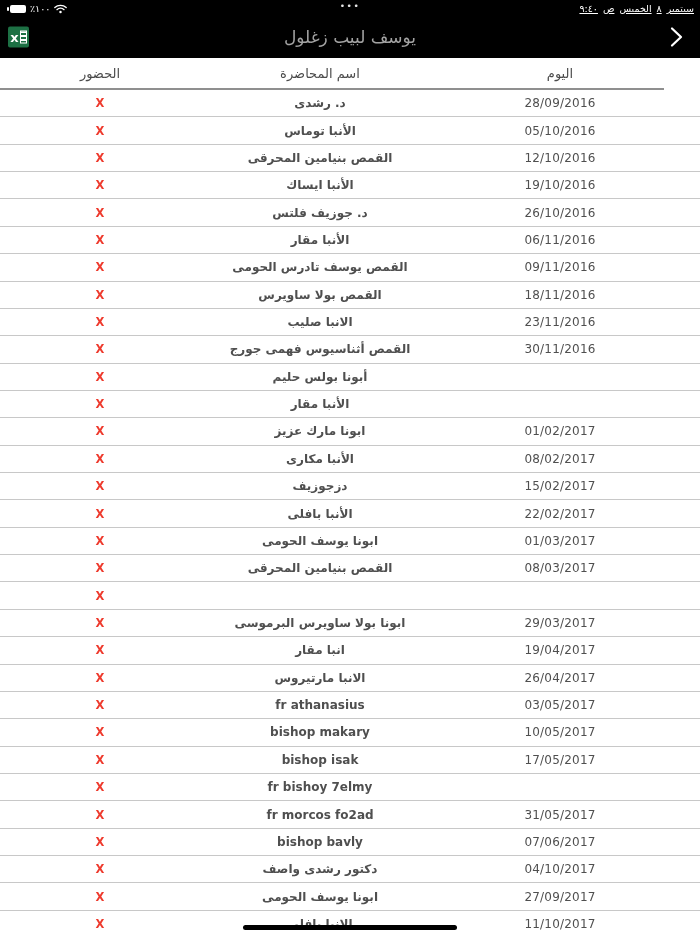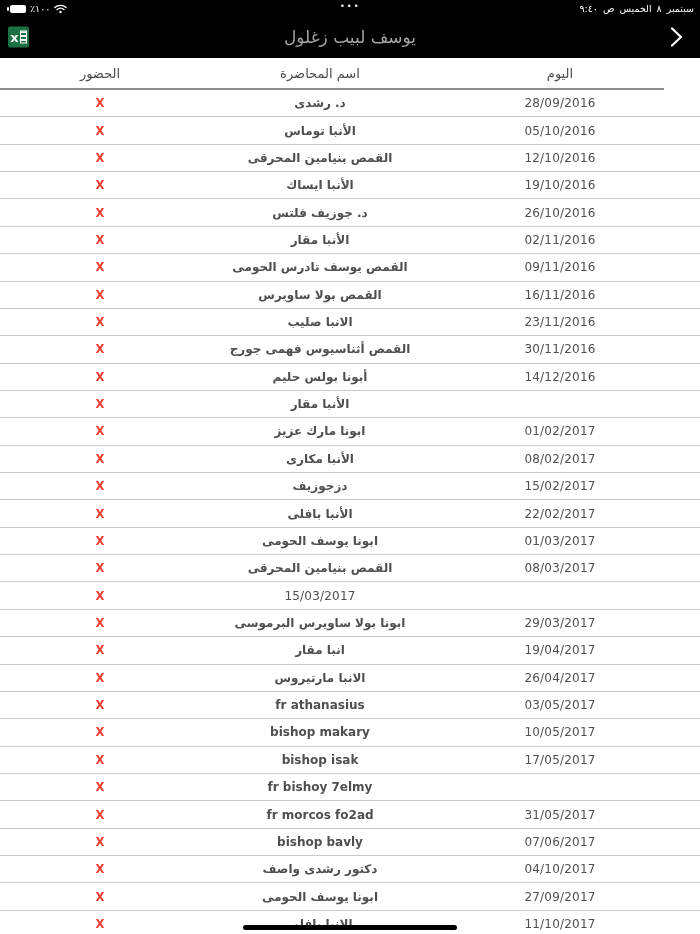--- a/index.html
+++ b/index.html
@@ -37,21 +37,21 @@
   .battery-pct { color: #ffffff; direction: ltr; unicode-bidi: isolate; }
   .wifi svg { display: block; }
   .multitask {
     position: absolute; left: 50%; top: 1px; transform: translateX(-50%);
     color: #e6e6e6; font-size: 9px; letter-spacing: 1.5px;
   }
   .status-right {
     position: absolute; right: 6px; top: 3px;
     display: flex; align-items: center; gap: 5px; direction: ltr;
   }
-  .status-right span { unicode-bidi: isolate; }
+  .status-right span { unicode-bidi: isolate; text-decoration: underline; }
 
   .navbar {
     position: absolute; top: 16px; left: 0; right: 0; height: 42px;
   }
   .nav-title {
     position: absolute; left: 50%; top: 50%; transform: translate(-50%, -50%);
     color: #a3a3a3; font-size: 17px; white-space: nowrap; direction: rtl;
   }
   .back-btn {
     position: absolute; right: 16px; top: 50%; transform: translateY(-50%);
@@ -203,39 +203,39 @@
       <div class="cell name">د. جوزيف فلتس</div>
       <div class="cell date">26/10/2016</div>
       <div></div>
     </div>
 
     <div class="row">
       <div class="cell att">
         <span class="xmark">X</span>
       </div>
       <div class="cell name">الأنبا مقار</div>
-      <div class="cell date">02/11/2016</div>
+      <div class="cell date">06/11/2016</div>
       <div></div>
     </div>
 
     <div class="row">
       <div class="cell att">
         <span class="xmark">X</span>
       </div>
       <div class="cell name">القمص يوسف تادرس الحومى</div>
       <div class="cell date">09/11/2016</div>
       <div></div>
     </div>
 
     <div class="row">
       <div class="cell att">
         <span class="xmark">X</span>
       </div>
       <div class="cell name">القمص بولا ساويرس</div>
-      <div class="cell date">16/11/2016</div>
+      <div class="cell date">18/11/2016</div>
       <div></div>
     </div>
 
     <div class="row">
       <div class="cell att">
         <span class="xmark">X</span>
       </div>
       <div class="cell name">الانبا صليب</div>
       <div class="cell date">23/11/2016</div>
       <div></div>
@@ -248,21 +248,20 @@
       <div class="cell name">القمص أثناسيوس فهمى جورج</div>
       <div class="cell date">30/11/2016</div>
       <div></div>
     </div>
 
     <div class="row">
       <div class="cell att">
         <span class="xmark">X</span>
       </div>
       <div class="cell name">أبونا بولس حليم</div>
-      <div class="cell date">14/12/2016</div>
       <div></div>
     </div>
 
     <div class="row">
       <div class="cell att">
         <span class="xmark">X</span>
       </div>
       <div class="cell name">الأنبا مقار</div>
       <div></div>
     </div>
@@ -318,21 +317,20 @@
       </div>
       <div class="cell name">القمص بنيامين المحرقى</div>
       <div class="cell date">08/03/2017</div>
       <div></div>
     </div>
 
     <div class="row">
       <div class="cell att">
         <span class="xmark">X</span>
       </div>
-      <div class="cell date">15/03/2017</div>
       <div></div>
     </div>
 
     <div class="row">
       <div class="cell att">
         <span class="xmark">X</span>
       </div>
       <div class="cell name">ابونا بولا ساويرس البرموسى</div>
       <div class="cell date">29/03/2017</div>
       <div></div>

